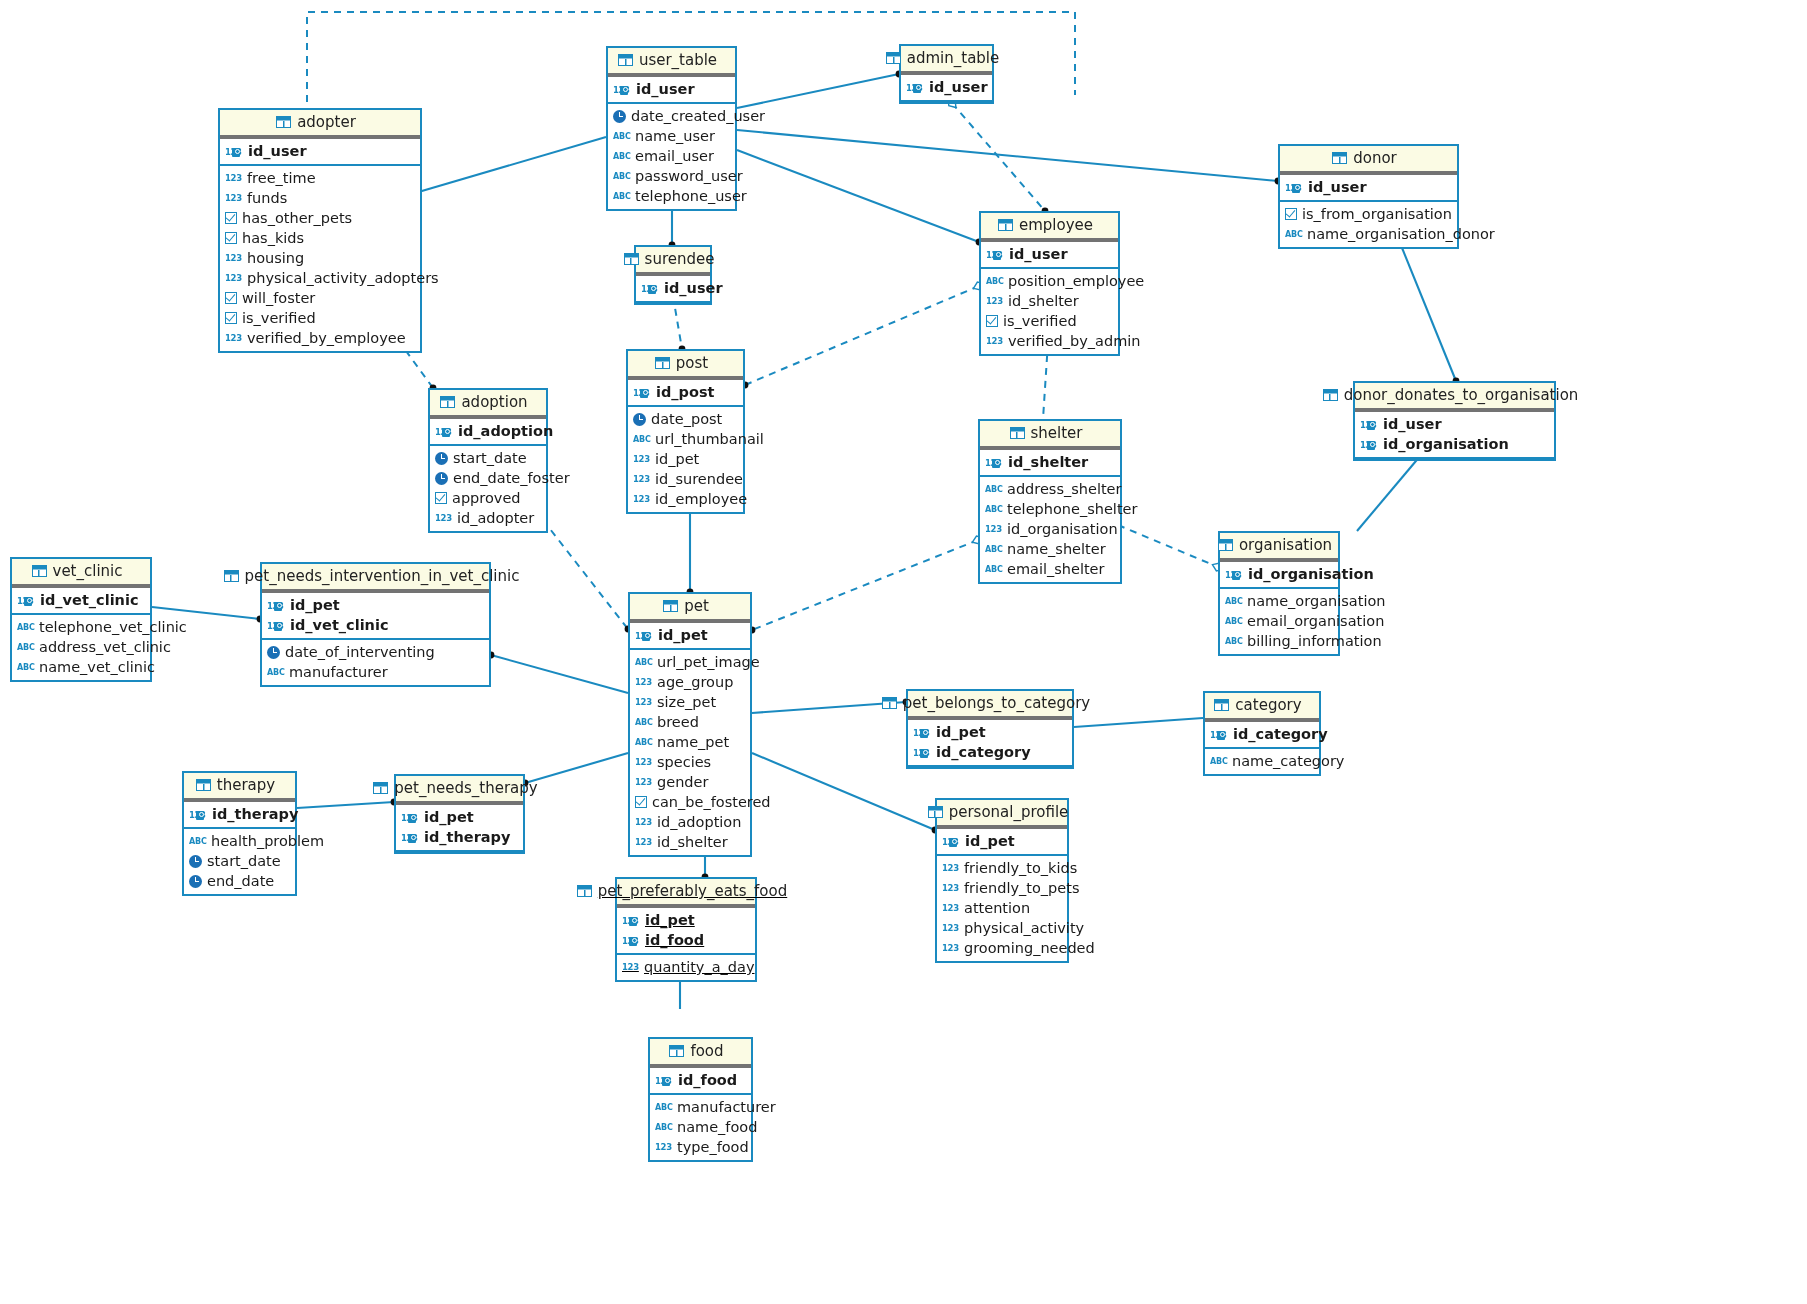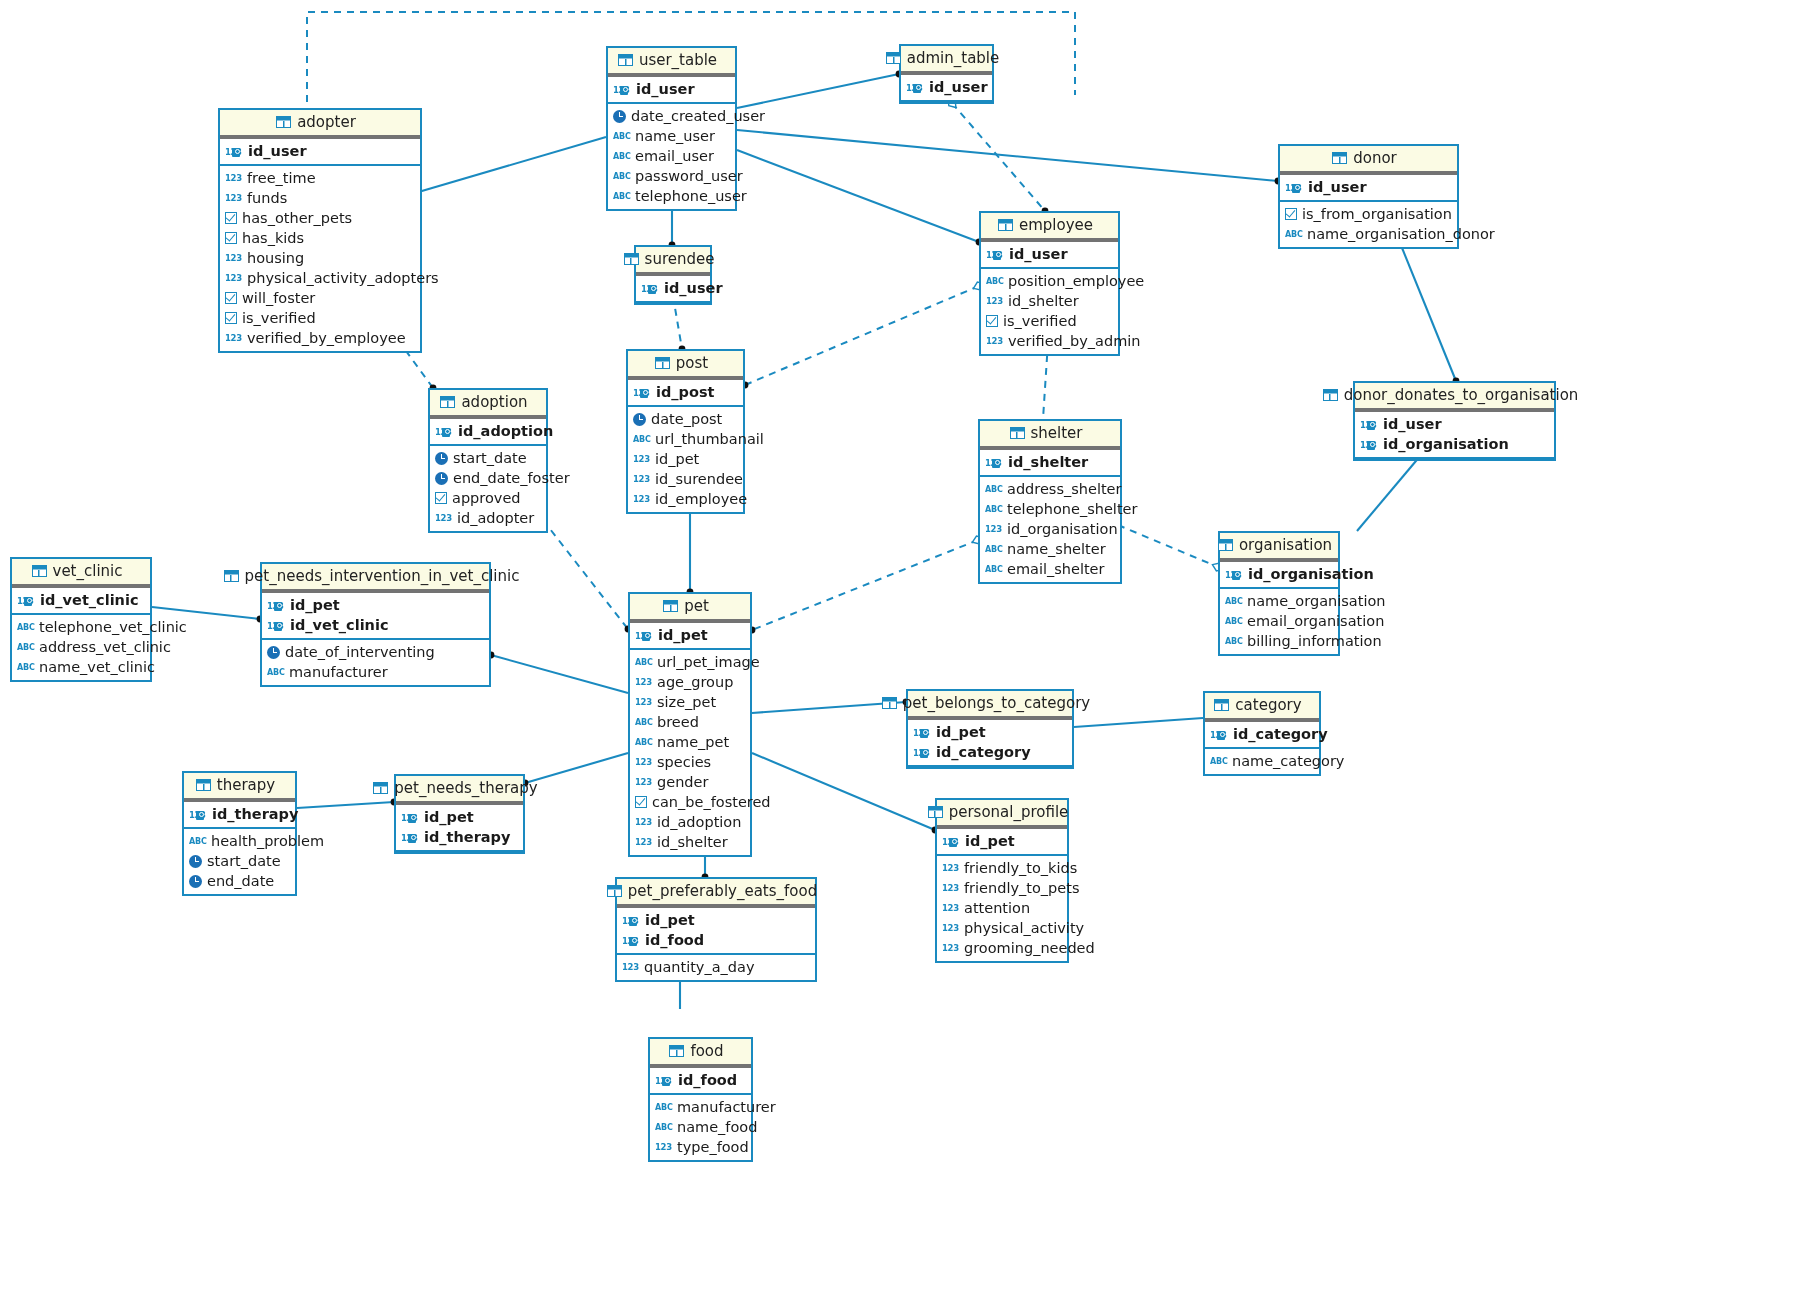--- a/index.html
+++ b/index.html
@@ -806,21 +806,21 @@
           <div class="field">
             <span class="ico-num">123</span>
             <span>physical_activity</span>
           </div>
           <div class="field">
             <span class="ico-num">123</span>
             <span>grooming_needed</span>
           </div>
         </div>
       </div>
-      <div class="entity" style="left: 615px; top: 877px; width: 202px;">
+      <div class="entity" style="left: 615px; top: 877px; width: 142px; text-decoration: underline;">
         <div class="entity-header">
           <span class="ico-table"></span>
           <span>pet_preferably_eats_food</span>
         </div>
         <div class="pk-section">
           <div class="field pk">
             <span class="ico-pk">
               <span class="n">123</span>
               <span class="k"></span>
             </span>

